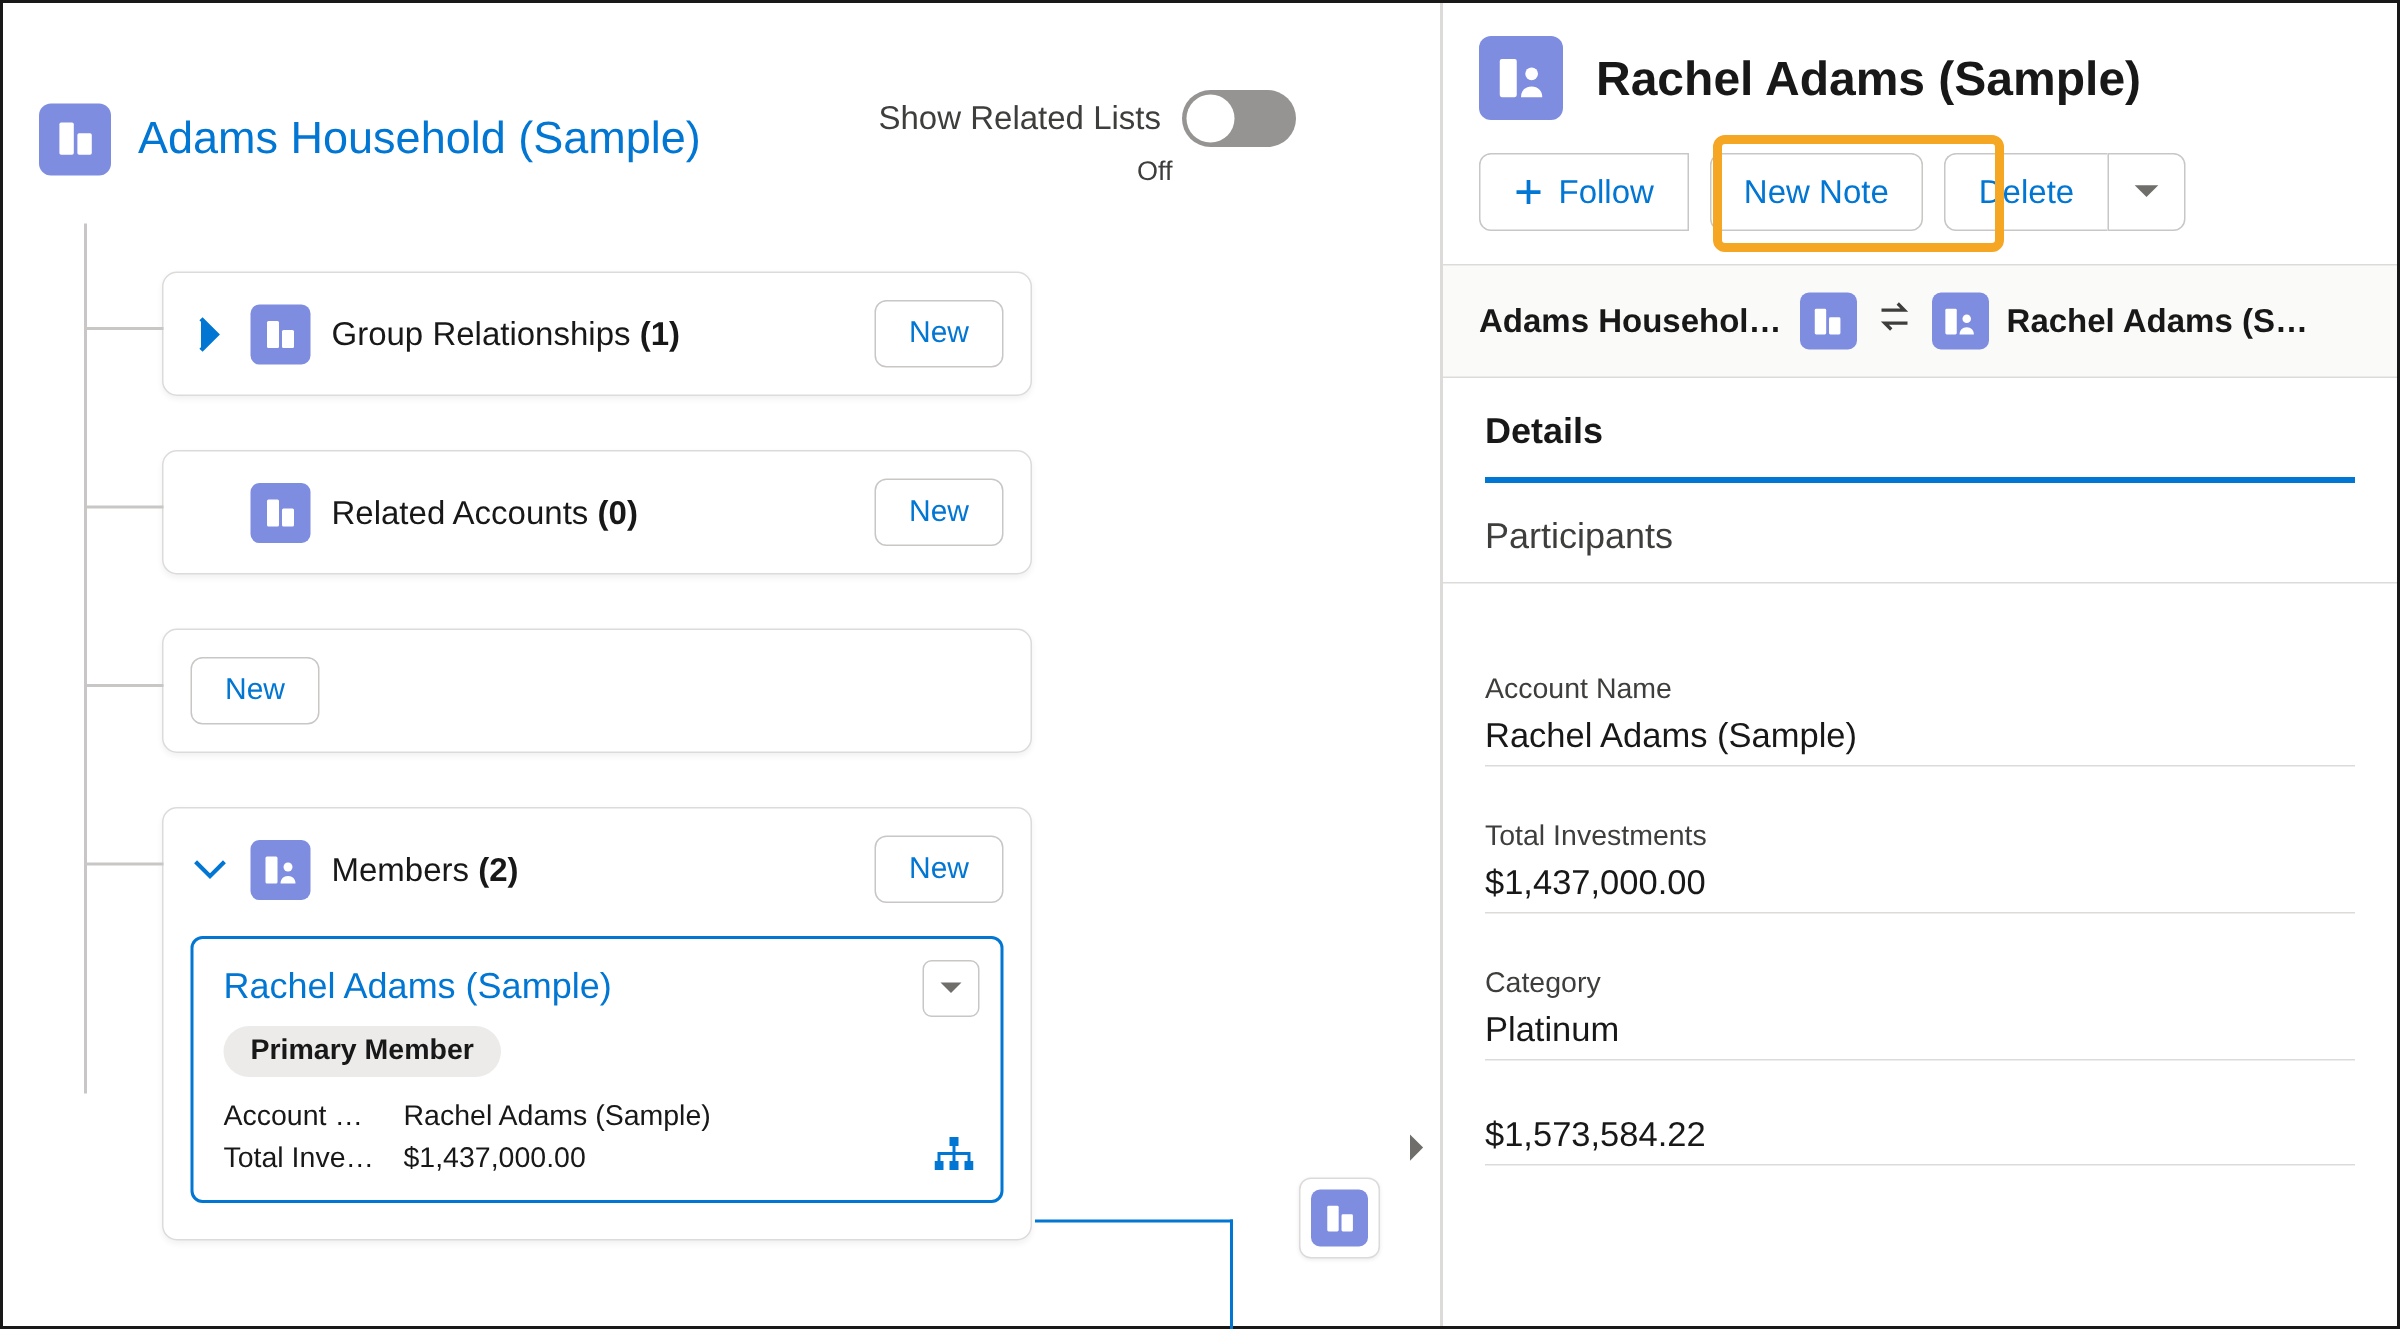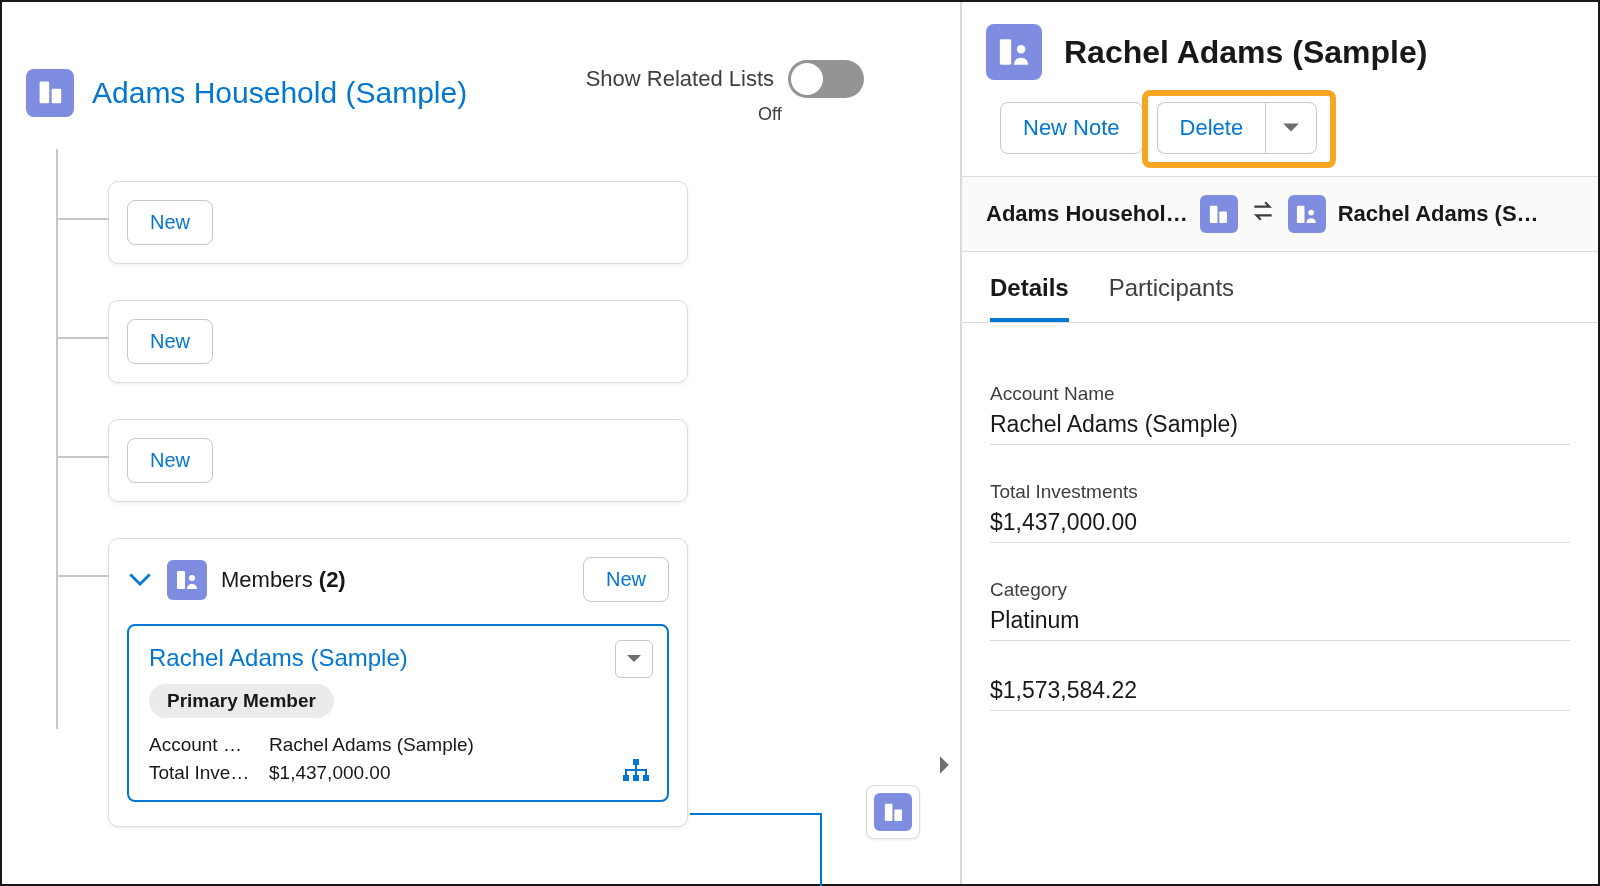--- a/index.html
+++ b/index.html
@@ -222,23 +222,24 @@
     border-bottom:1px solid #dddbda;
     background:#fafaf9;
     padding: 18px 24px;
     margin-top:22px;
     font-size:22px; font-weight:700;
   }
   .breadcrumb .seg { white-space:nowrap; overflow:hidden; text-overflow:ellipsis; max-width:210px;}
   .swap-icon{ color:#706e6b; }
 
   .tabs {
-    display:flex; gap:40px;
+    display:flex; gap:22px;
     padding: 22px 28px 0;
     border-bottom:1px solid #dddbda;
+    flex-direction:column;
   }
   .tab {
     padding-bottom:16px;
     font-size:24px;
     color:#3e3e3c;
     cursor:pointer;
   }
   .tab.active { font-weight:700; color:#181818; border-bottom:4px solid #0176d3; }
 
   .details {
@@ -281,26 +282,50 @@
         </div>
         <span class="toggle-state">Off</span>
       </div>
     </div>
 
     <div class="tree">
       <div class="tree-spine" style="height:580px"></div>
 
       <div class="card">
         <div class="card-header">
+          <div class="card-header-left">
+            <span class="chevron">
+              <svg width="16" height="24" viewBox="0 0 10 16">
+                  <path fill="#0176d3" d="M1 1l7 7-7 7" stroke="#0176d3" stroke-width="2"></path>
+                </svg>
+            </span>
+            <div class="acct-icon small">
+              <svg class="acct-svg" viewBox="0 0 24 24" fill="#fff">
+                  <rect x="3" y="3" width="8" height="18" rx="1"></rect>
+                  <rect x="13" y="9" width="8" height="12" rx="1"></rect>
+                </svg>
+            </div>
+            <span class="card-title"><span>Group Relationships</span> <b>(1)</b></span>
+          </div>
           <button class="btn">New</button>
         </div>
       </div>
 
       <div class="card">
         <div class="card-header">
+          <div class="card-header-left">
+            <span class="chevron" style="visibility:hidden">·</span>
+            <div class="acct-icon small">
+              <svg class="acct-svg" viewBox="0 0 24 24" fill="#fff">
+                  <rect x="3" y="3" width="8" height="18" rx="1"></rect>
+                  <rect x="13" y="9" width="8" height="12" rx="1"></rect>
+                </svg>
+            </div>
+            <span class="card-title"><span>Related Accounts</span> <b>(0)</b></span>
+          </div>
           <button class="btn">New</button>
         </div>
       </div>
 
       <div class="card">
         <div class="card-header">
           <button class="btn">New</button>
         </div>
       </div>
 
@@ -375,20 +400,26 @@
         <svg width="34" height="34" viewBox="0 0 24 24" fill="#fff">
             <rect x="2" y="3" width="8" height="18" rx="1"></rect>
             <circle cx="17" cy="10" r="3"></circle>
             <path d="M12 21c0-3 2-5 5-5s5 2 5 5"></path>
           </svg>
       </div>
       <h1 class="right-title">Rachel Adams (Sample)</h1>
     </div>
 
     <div class="action-row" style="position:relative;">
+      <button class="action-btn">
+        <svg width="20" height="20" viewBox="0 0 20 20">
+            <path d="M10 2v16M2 10h16" stroke="#0176d3" stroke-width="2.5"></path>
+          </svg>
+        <span>Follow</span>
+      </button>
       <button class="action-btn new-note">New Note</button>
       <button class="action-btn delete">Delete</button>
       <div class="action-caret">
         <svg width="18" height="12" viewBox="0 0 16 10">
             <path d="M1 1l7 7 7-7" fill="#706e6b"></path>
           </svg>
       </div>
       <div class="highlight-box" style="left:156px; top:-12px; width:194px; height:78px;"></div>
     </div>
 

